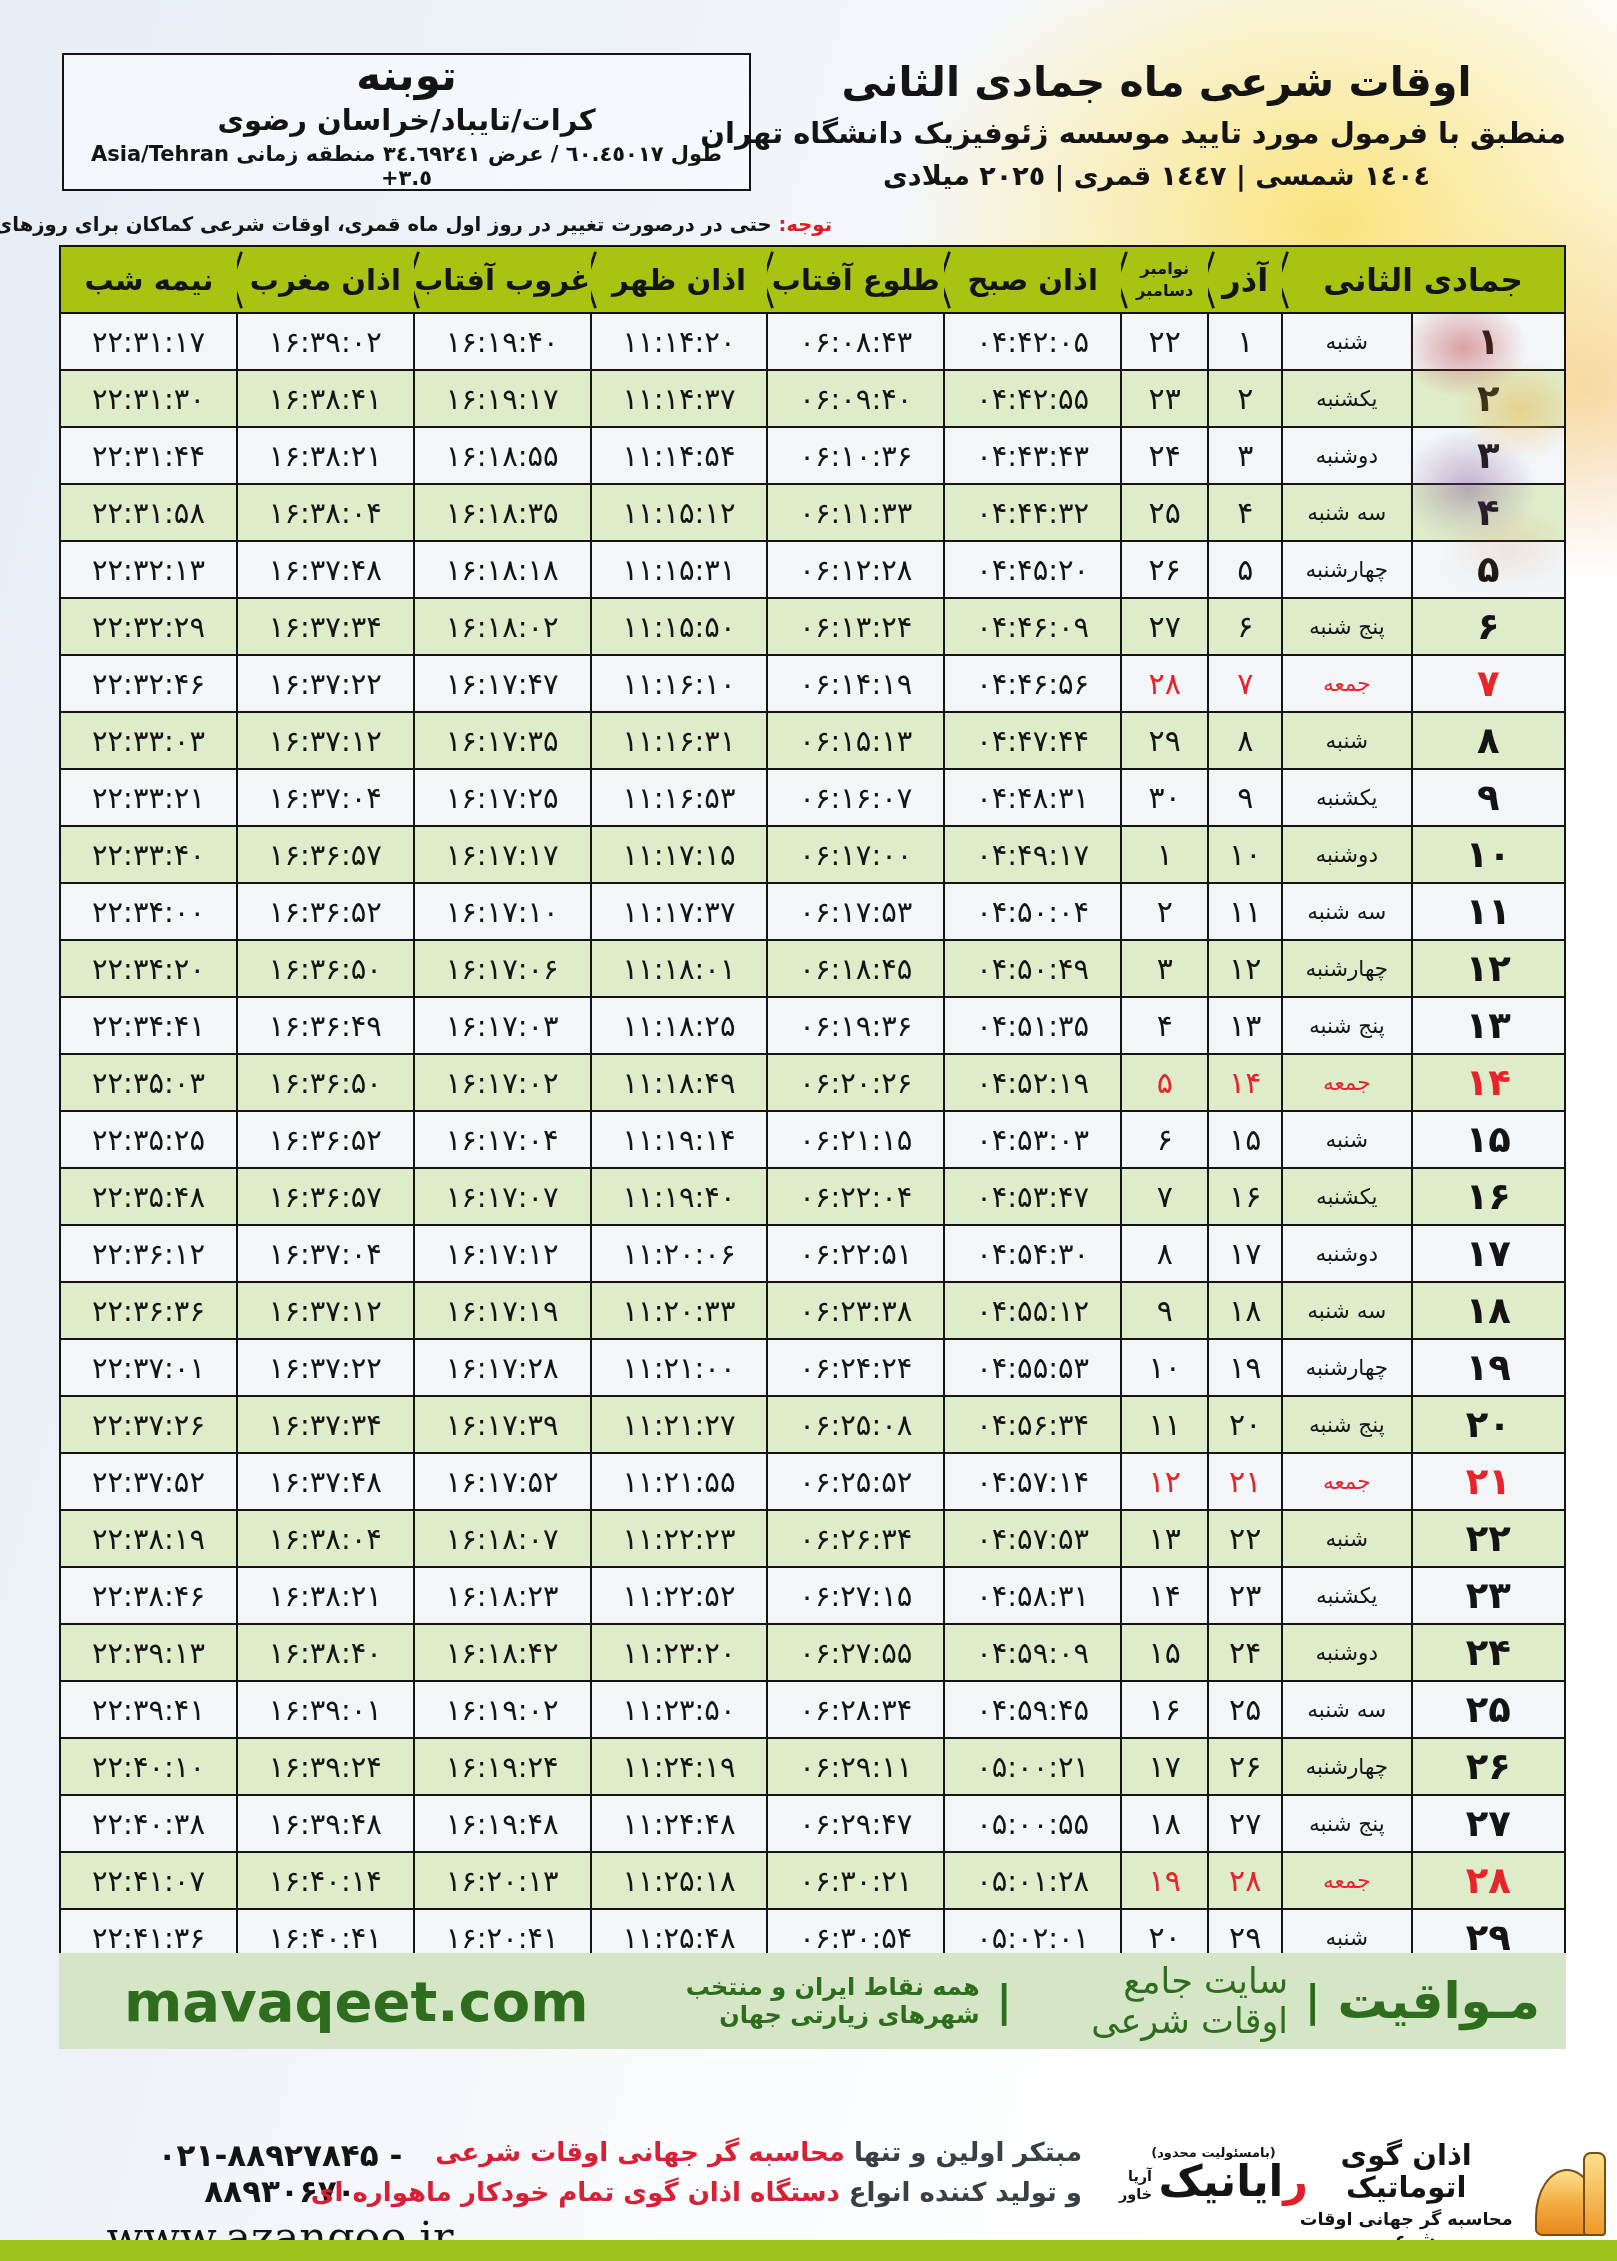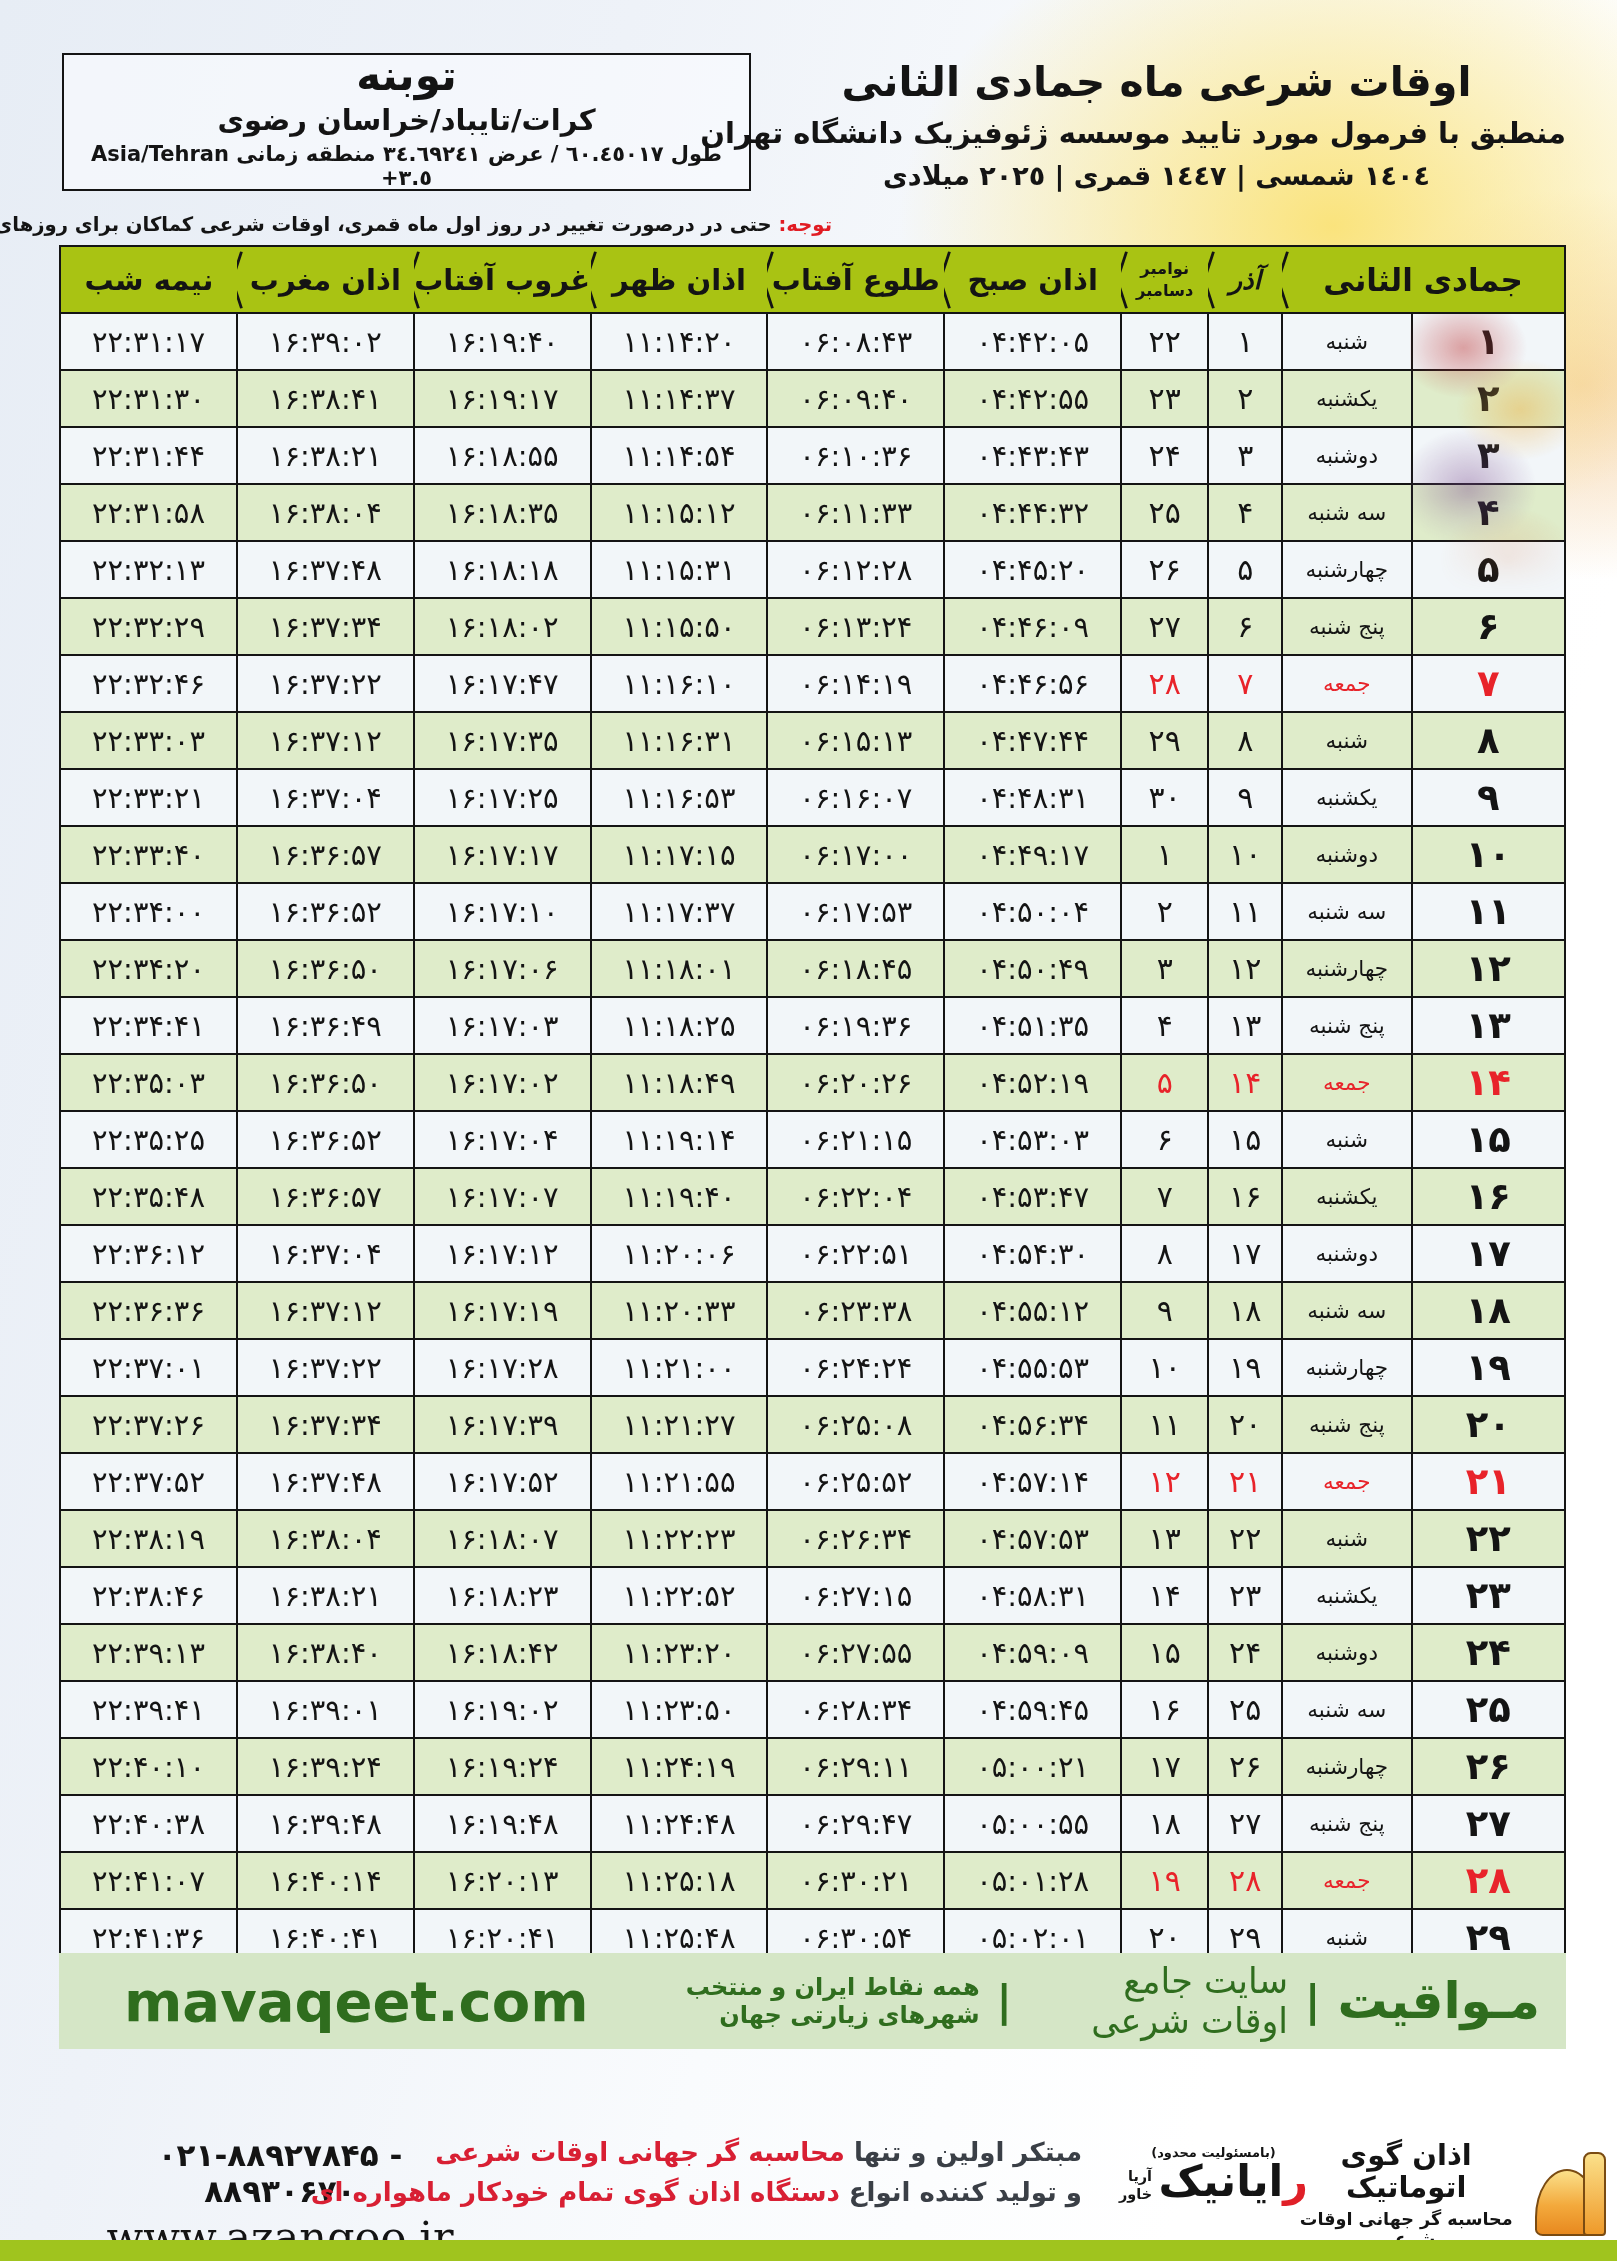--- a/index.html
+++ b/index.html
@@ -40,21 +40,21 @@
     font-size:19.6px; font-weight:bold; white-space:nowrap; }
   .note-label { color:#e11b22; }
 
   
   .prayer-table { position:absolute; left:59px; top:245px; width:1507px;
     border-collapse:collapse; table-layout:fixed; direction:rtl;
     border:2.6px solid #141414; background:#fff; }
   .prayer-table thead th { background:#a9c313; height:65px; padding:0;
     font-weight:bold; position:relative; border-bottom:2px solid #141414; }
   th.h-month { font-size:31px; }
-  th.h-azar  { font-size:26px;font-style:italic; }
+  th.h-azar  { font-size:32px; }
   th.h-nov   { font-size:16.3px; line-height:1.3; }
   th.h-time  { font-size:29px; }
   .chev { position:absolute; left:-8.5px; top:2.6px; width:17px; height:60px; }
   .prayer-table tbody td { height:55px; padding:0; text-align:center; vertical-align:middle;
     border:2px solid #141414; }
   .prayer-table tbody tr:nth-child(odd)  td { background:#f2f6f9; }
   .prayer-table tbody tr:nth-child(even) td { background:#dfecca; }
   .c-day  { font-size:37px; font-weight:bold; }
   .c-week { font-size:21.5px;margin-left:39px; }
   .c-azar { font-size:30px; }

